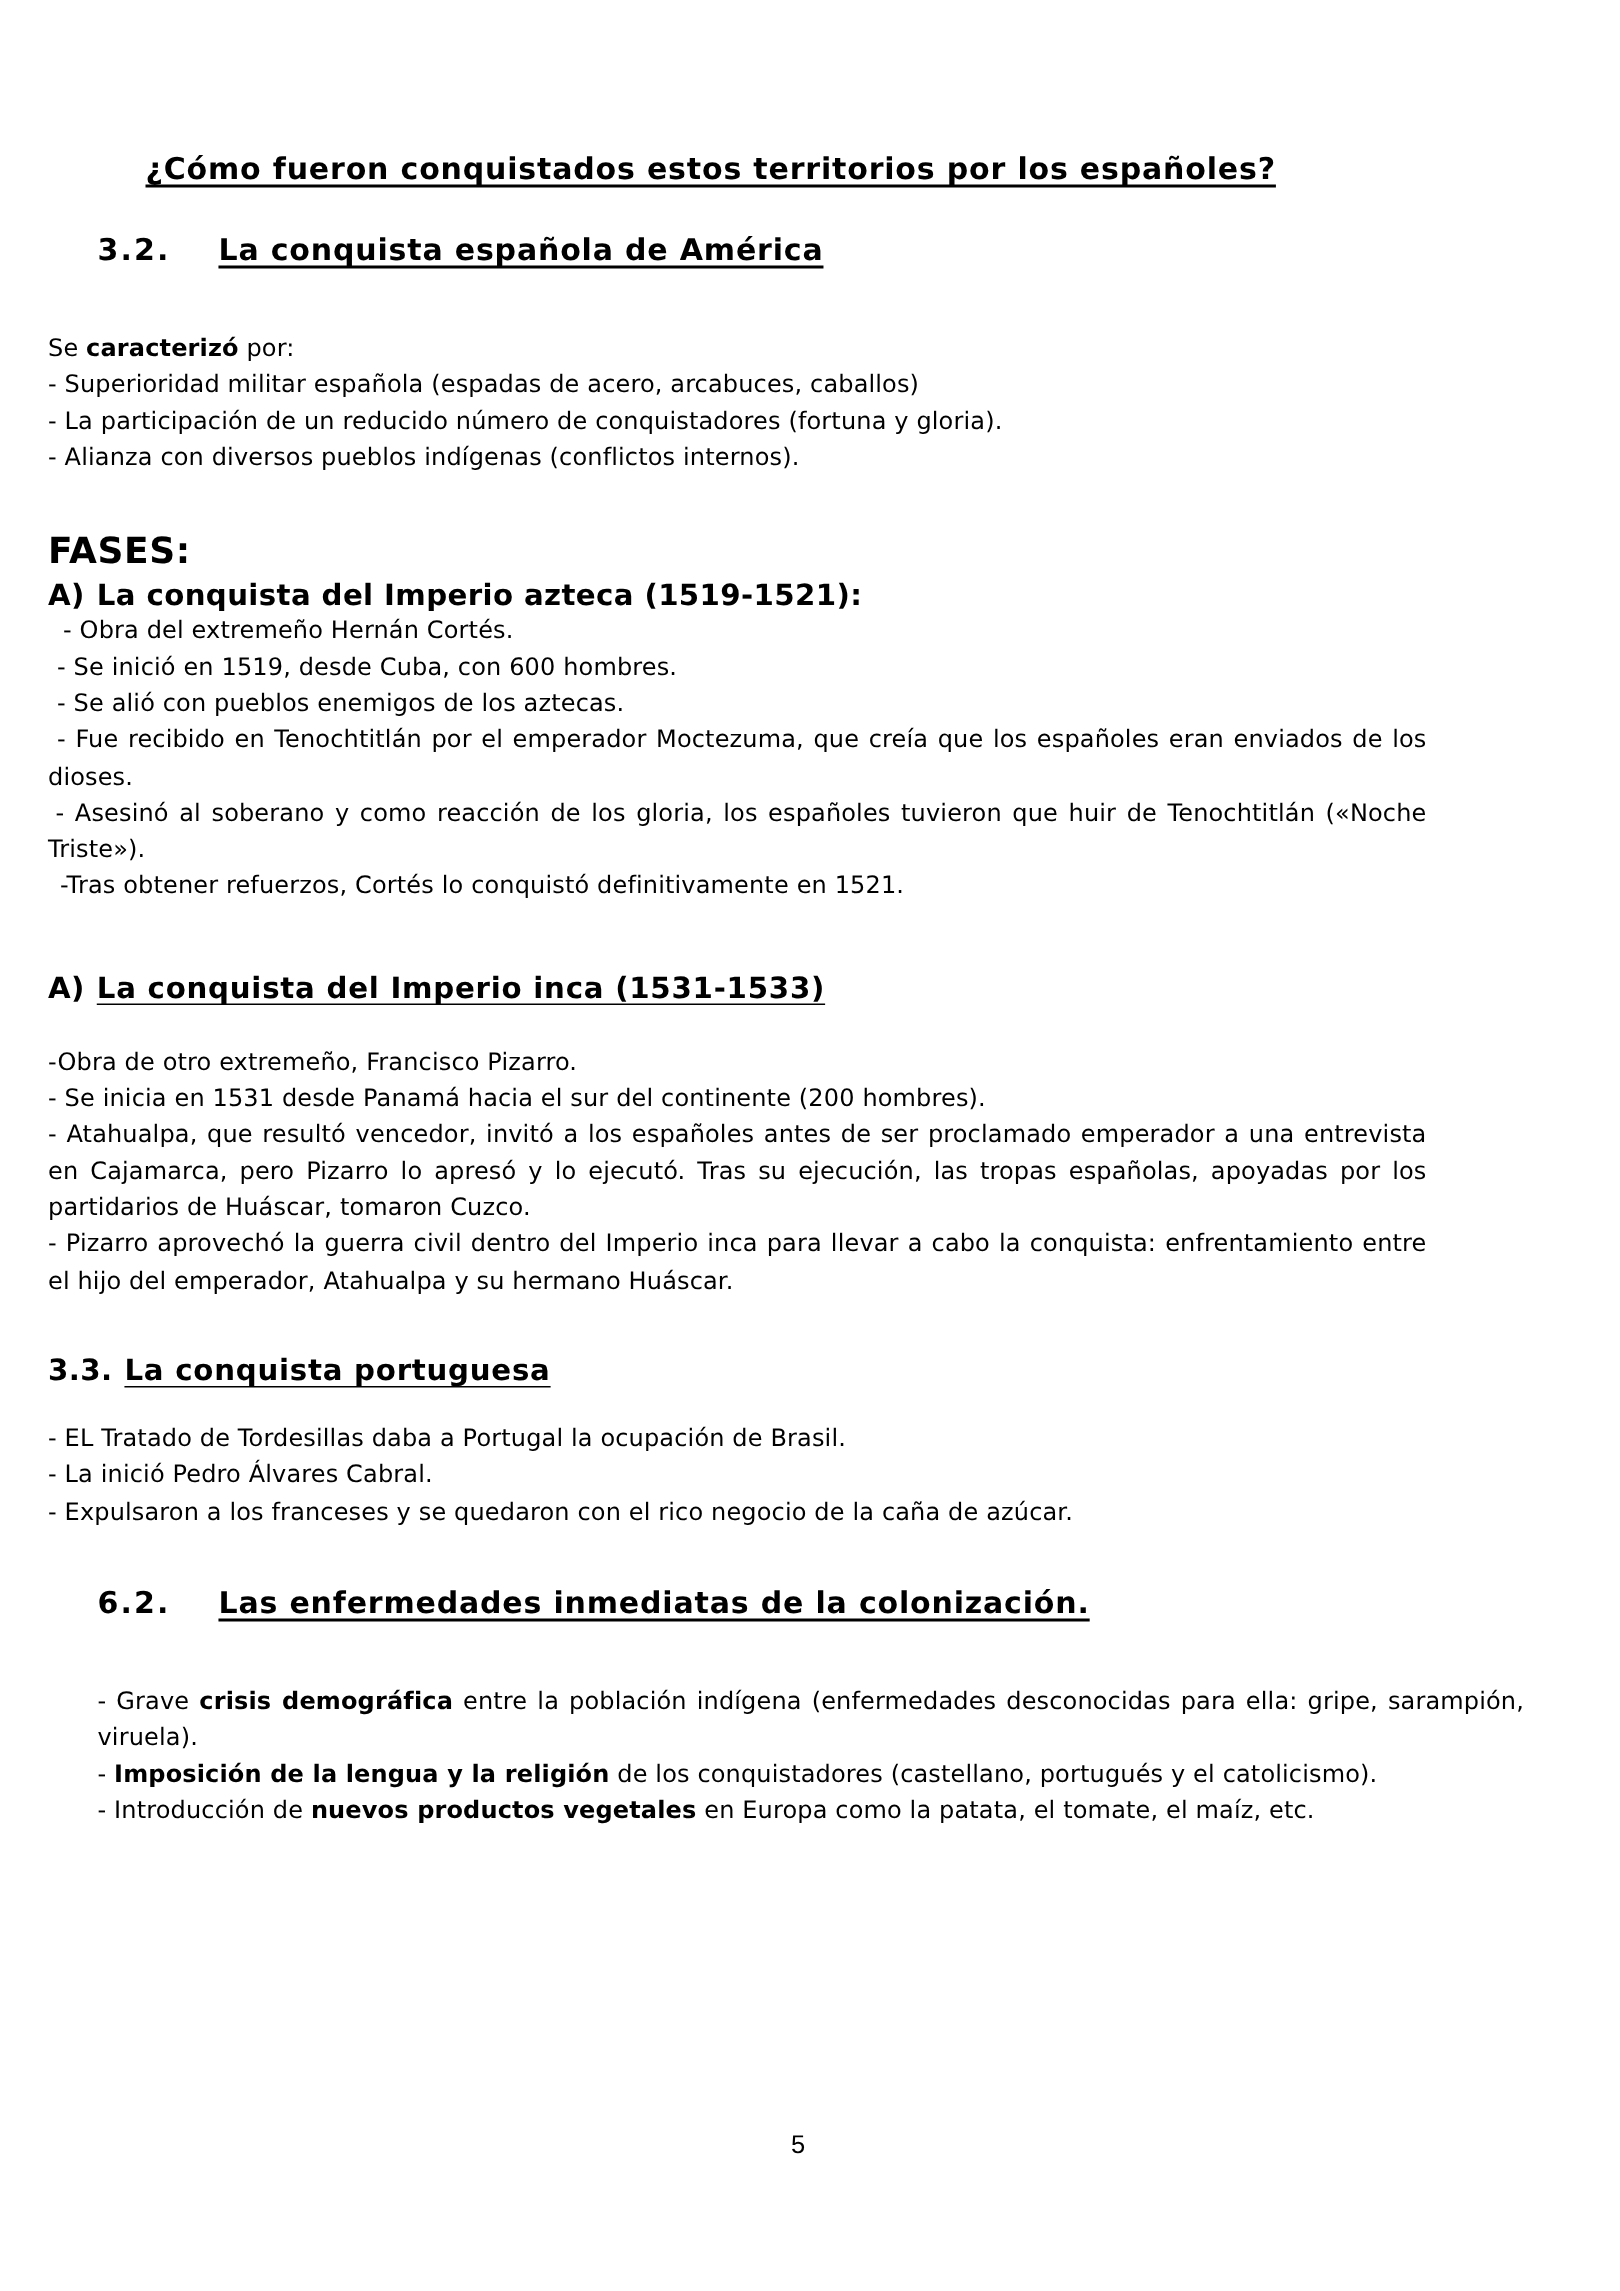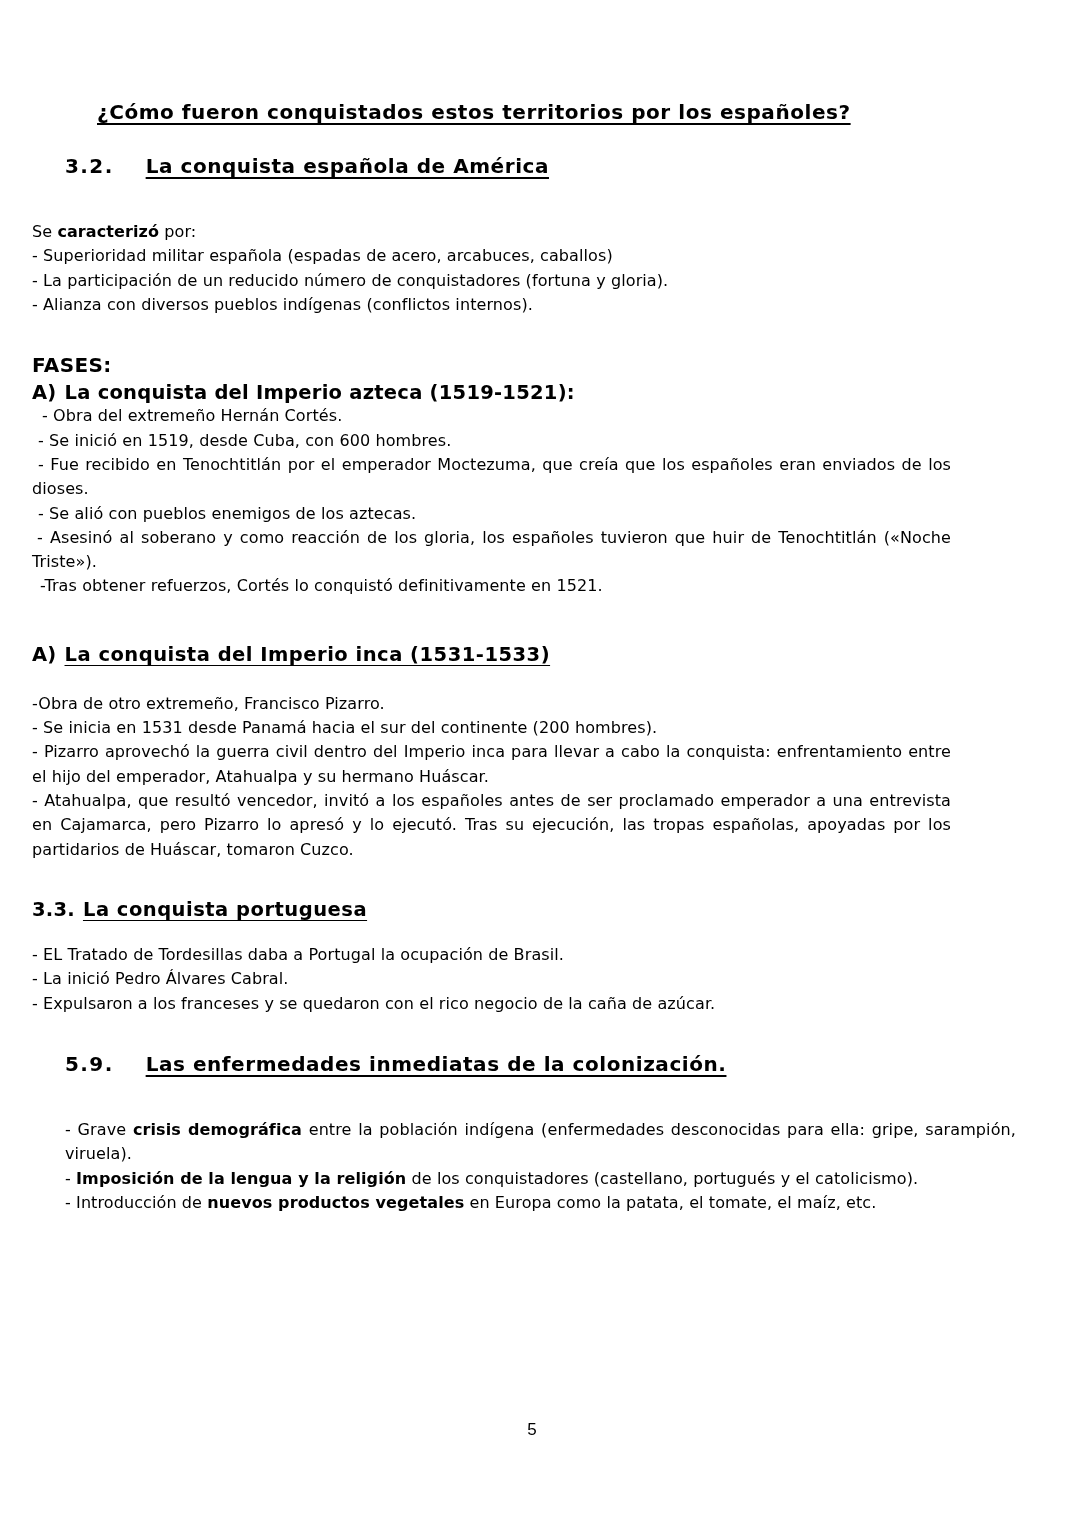--- a/index.html
+++ b/index.html
@@ -80,21 +80,21 @@
     letter-spacing: 0.25px;
   }
   .sub-head .lbl { margin-right: 8px; }
   .sub-head .ttl {
     text-decoration: underline;
     text-underline-offset: 4px;
     letter-spacing: 0.5px;
   }
 
   .fases {
-    font-size: 20px;
+    font-size: 24px;
     font-weight: bold;
     letter-spacing: 0.4px;
   }
 
   
   .gap-a { height: 30px; }
   .gap-b { height: 42px; }
   .gap-c { height: 26px; }
   .gap-d { height: 36px; }
   .gap-e { height: 22px; }
@@ -147,58 +147,58 @@
     <div class="gap-d"></div>
 
     <div class="fases">FASES:</div>
 
     <div class="sub-head" style="margin-top:4px">
       <span class="lbl">A)</span><span>La conquista del Imperio azteca (1519-1521):</span>
     </div>
 
     <p class="t line hang-1">-  Obra del extremeño Hernán Cortés.</p>
     <p class="t line hang-2">- Se inició en 1519, desde Cuba, con 600 hombres.</p>
+    <p class="t line hang-2">- Se alió con pueblos enemigos de los aztecas.</p>
     <p class="t line just" style="text-indent:6px">-  Fue recibido en Tenochtitlán por el emperador Moctezuma, que creía que los españoles eran enviados de los dioses.</p>
-    <p class="t line hang-2">- Se alió con pueblos enemigos de los aztecas.</p>
     <p class="t line just" style="text-indent:5px">- Asesinó al soberano y como reacción de los gloria, los españoles tuvieron que huir de Tenochtitlán («Noche Triste»).</p>
     <p class="t line hang-3" style="padding-left:8px">-Tras obtener refuerzos, Cortés lo conquistó definitivamente en 1521.</p>
 
     <div class="gap-f"></div>
 
     <div class="sub-head">
       <span class="lbl">A)</span><span class="ttl">La conquista del Imperio inca (1531-1533)</span>
     </div>
 
     <div class="gap-c"></div>
 
     <p class="t line">-Obra de otro extremeño, Francisco Pizarro.</p>
     <p class="t line">- Se inicia en 1531 desde Panamá hacia el sur del continente (200 hombres).</p>
+    <p class="t line just">- Atahualpa, que resultó vencedor, invitó a los españoles antes de ser proclamado emperador a una entrevista en Cajamarca, pero Pizarro lo apresó y lo ejecutó. Tras su ejecución, las tropas españolas, apoyadas por los partidarios de Huáscar, tomaron Cuzco.</p>
     <p class="t line just">- Pizarro aprovechó la guerra civil dentro del Imperio inca para llevar a cabo la conquista: enfrentamiento entre el hijo del emperador, Atahualpa y su hermano Huáscar.</p>
-    <p class="t line just">- Atahualpa, que resultó vencedor, invitó a los españoles antes de ser proclamado emperador a una entrevista en Cajamarca, pero Pizarro lo apresó y lo ejecutó. Tras su ejecución, las tropas españolas, apoyadas por los partidarios de Huáscar, tomaron Cuzco.</p>
   </div>
 
   <div class="gap-d"></div>
 
   <div class="frame-outer indent">
     <div class="sub-head">
       <span class="lbl">3.3.</span><span class="ttl">La conquista portuguesa</span>
     </div>
 
     <div class="gap-e"></div>
 
     <p class="t line">- EL Tratado de Tordesillas daba a Portugal la ocupación de Brasil.</p>
     <p class="t line">- La inició Pedro Álvares Cabral.</p>
     <p class="t line">- Expulsaron a los franceses y se quedaron con el rico negocio de la caña de azúcar.</p>
   </div>
 
   <div class="gap-d"></div>
 
   <div class="frame-outer">
     <div class="num-head">
-      <span class="num">5.9.</span>
+      <span class="num">6.2.</span>
       <span class="sp32"></span>
       <span class="ttl">Las enfermedades inmediatas de la colonización.</span>
     </div>
   </div>
 
   <div class="gap-b"></div>
 
   <div class="frame-outer">
     <p class="t line just"><span>- Grave </span><span class="b">crisis demográfica</span><span> entre la población indígena (enfermedades desconocidas para ella: gripe, sarampión, viruela).</span></p>
     <p class="t line"><span> - </span><span class="b">Imposición de la lengua y la religión</span><span> de los conquistadores (castellano, portugués y el catolicismo).</span></p>

